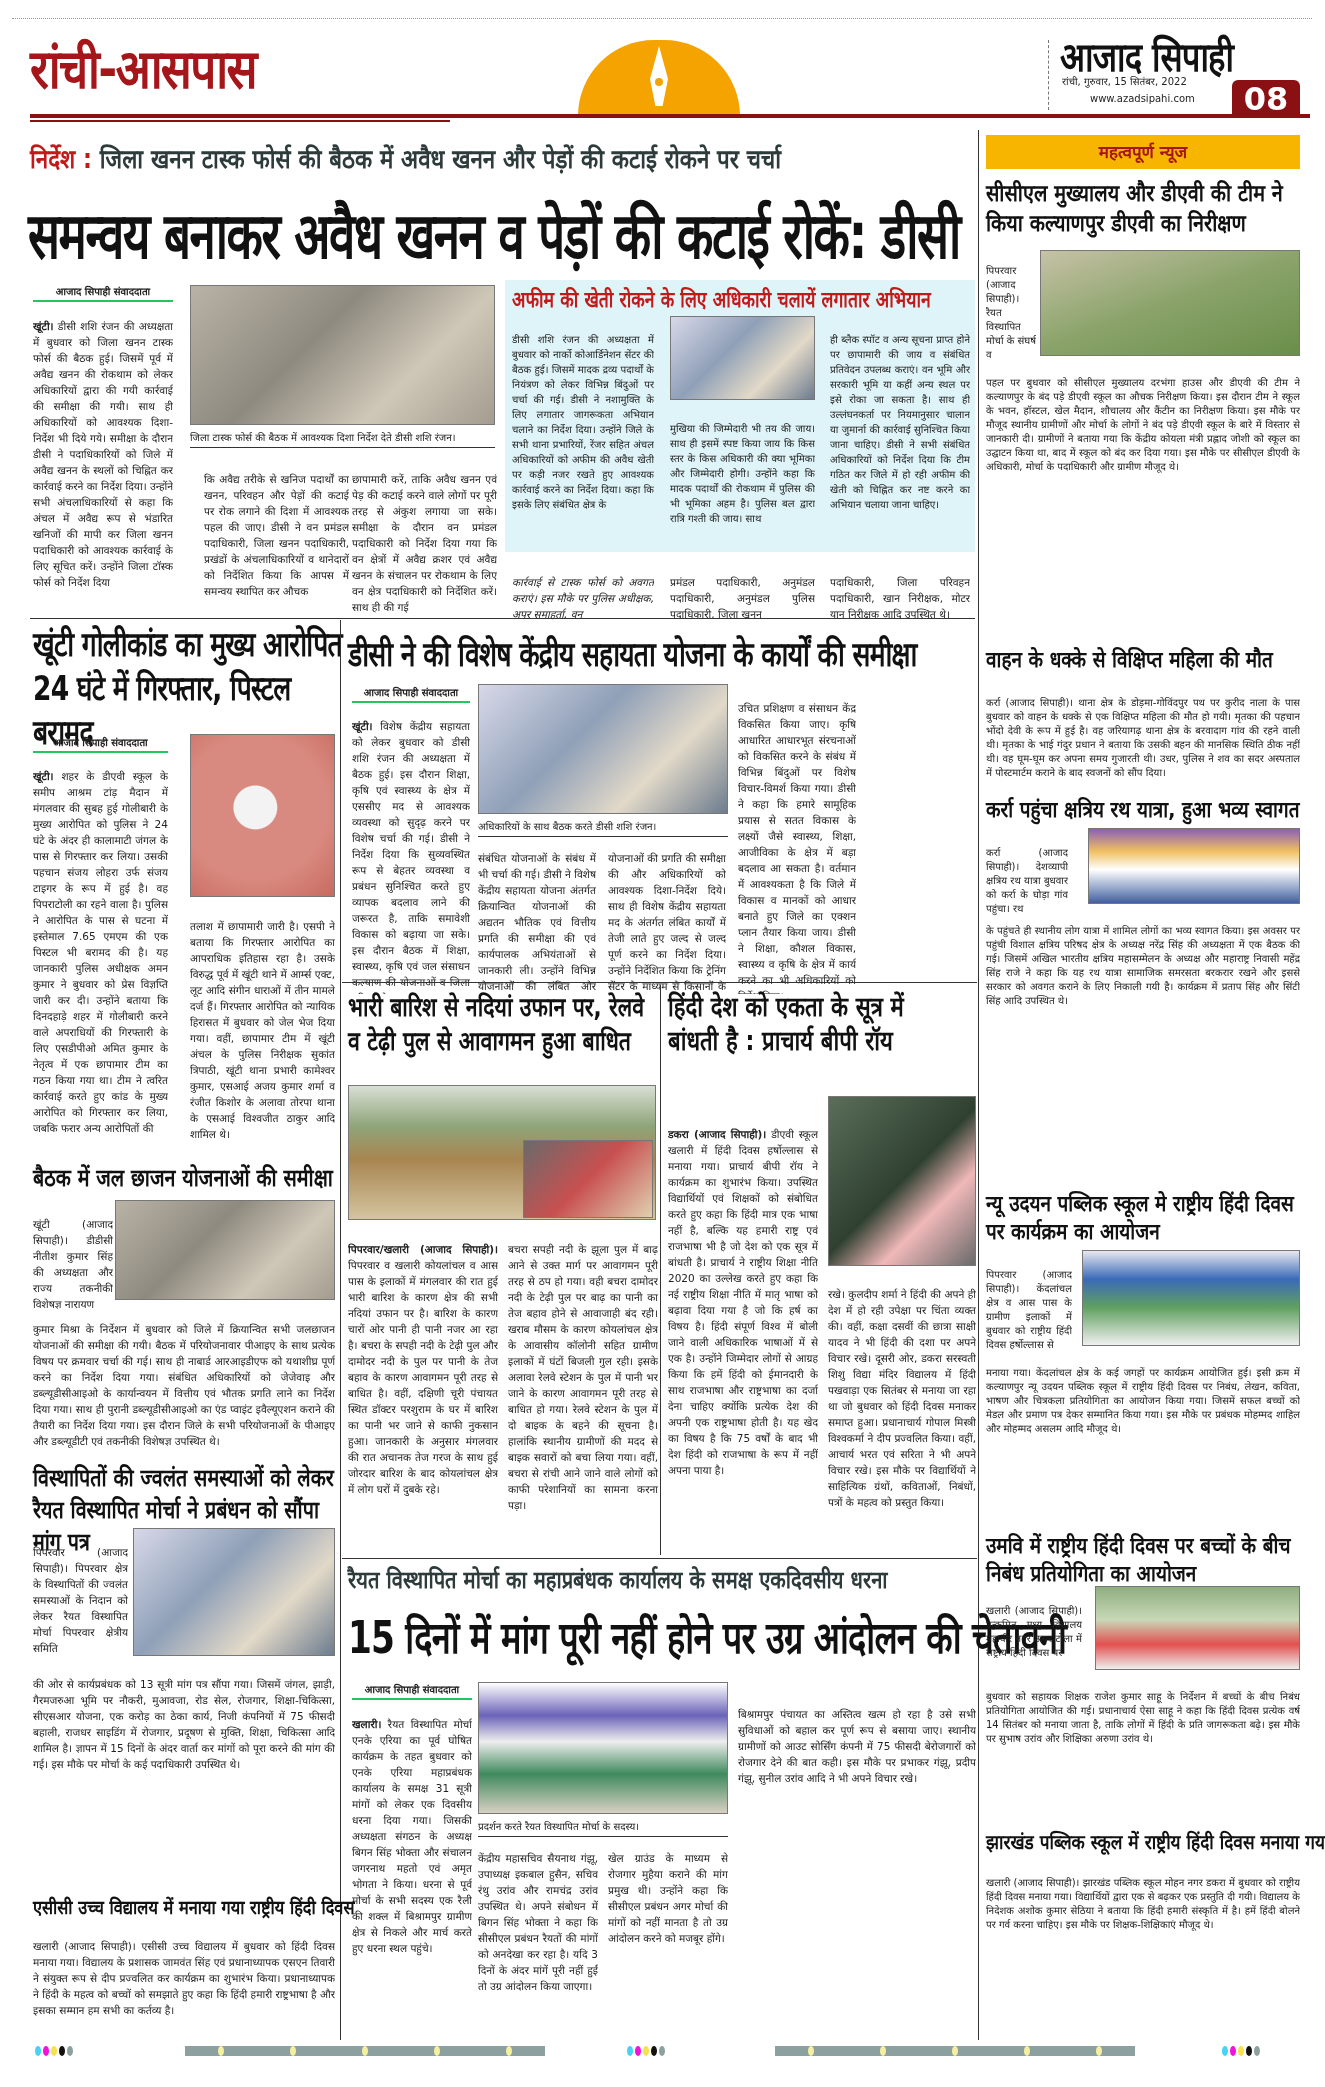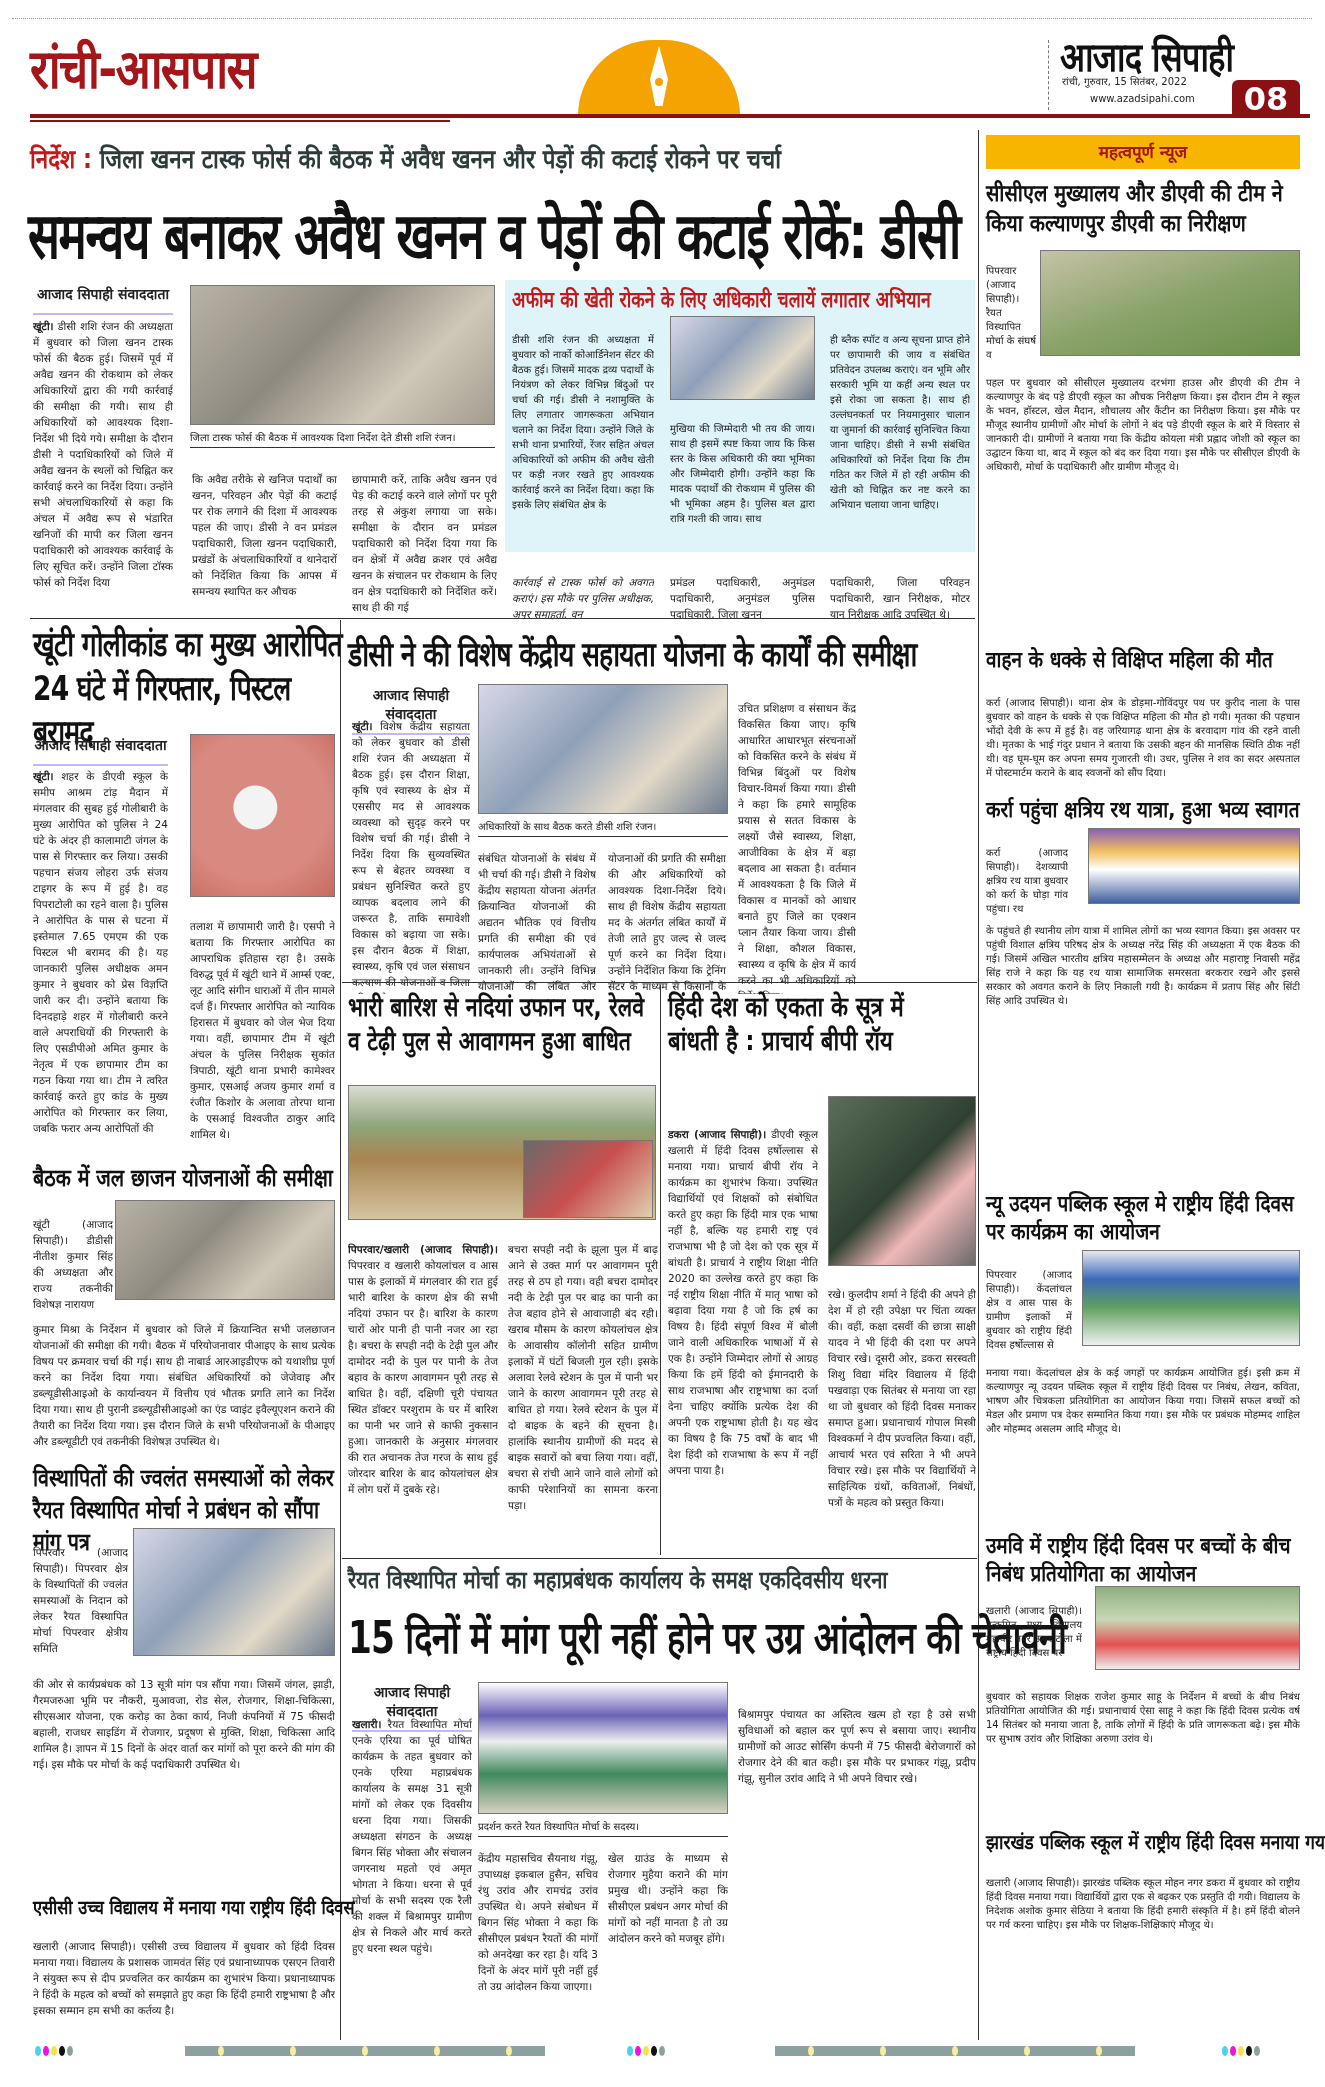--- a/index.html
+++ b/index.html
@@ -17,21 +17,21 @@
   .paper-name { left: 1060px; top: 28px; font-size: 40px; font-weight: bold; color: #111; letter-spacing: -1px; transform: scaleX(0.82); transform-origin: left; white-space: nowrap; }
   .paper-date { left: 1062px; top: 74px; font-size: 10px; color: #222; white-space: nowrap; }
   .paper-url { left: 1090px; top: 93px; font-size: 10px; color: #222; }
   .page-no { left: 1232px; top: 80px; width: 68px; height: 36px; background: #8b1014; color: #fff; font-size: 32px; font-weight: bold; text-align: center; line-height: 38px; border-radius: 6px 6px 0 0; }
 
   .kicker { left: 30px; top: 140px; font-size: 26px; font-weight: bold; color: #2e3b3b; white-space: nowrap; transform: scaleX(0.86); transform-origin: left; }
   .kicker .red { color: #c21a1a; }
   .main-head { left: 28px; top: 190px; font-size: 64px; font-weight: bold; color: #111; white-space: nowrap; letter-spacing: -2px; transform: scaleX(0.74); transform-origin: left; }
 
   .col-rule { border-left: 1px solid #333; }
-  .byline { font-size: 14px; font-weight: bold; color: #222; border-bottom: 2px solid #c4b5fd; padding-bottom: 10px; text-align: center; }
+  .byline { font-size: 10px; font-weight: bold; color: #222; border-bottom: 2px solid #22c55e; padding-bottom: 2px; text-align: center; }
   .body { font-size: 10.5px; line-height: 16px; color: #222; text-align: justify; overflow: hidden; margin-top: 16px; }
   .body b { font-weight: bold; }
   .photo { background: linear-gradient(135deg, #b9b3a6 0%, #8f8a80 40%, #cfc8b8 70%, #a39c8f 100%); border: 1px solid #777; }
   .photo.blue { background: linear-gradient(135deg, #d8d8e8 0%, #8fa0b8 40%, #e2d9c8 70%, #6d7c8f 100%); }
   .photo.green { background: linear-gradient(160deg, #c6c2a6 0%, #8aa36a 50%, #6a8e4a 100%); }
   .photo.red { background: radial-gradient(circle at 45% 45%, #f3f3f3 0 18%, #d98a80 19% 60%, #c76a60 100%); }
   .photo.river { background: linear-gradient(180deg, #d9dfd4 0%, #8fa57a 30%, #a88550 55%, #d4c5a0 100%); }
   .photo.stage { background: linear-gradient(180deg, #ffffff 0%, #6a63b8 25%, #eeeeee 45%, #3f8a5e 70%, #d8d0c2 100%); }
   .photo.kids { background: linear-gradient(180deg, #8fae7e 0%, #c8d8b8 40%, #e25050 70%, #f0f0f0 100%); }
   .caption { font-size: 10px; color: #222; border-bottom: 1px solid #333; padding: 3px 0; white-space: nowrap; overflow: hidden; }
@@ -75,21 +75,21 @@
 
 <div class="abs col-rule" style="left:978px; top:130px; height:1910px;"></div>
 
 <div class="abs byline" style="left:33px; top:284px; width:140px;">आजाद सिपाही संवाददाता</div>
 <div class="abs body" style="left:33px; top:302px; width:140px; height:312px;">
   <b>खूंटी।</b>
   <span>डीसी शशि रंजन की अध्यक्षता में बुधवार को जिला खनन टास्क फोर्स की बैठक हुई। जिसमें पूर्व में अवैद्य खनन की रोकथाम को लेकर अधिकारियों द्वारा की गयी कार्रवाई की समीक्षा की गयी। साथ ही अधिकारियों को आवश्यक दिशा-निर्देश भी दिये गये। समीक्षा के दौरान डीसी ने पदाधिकारियों को जिले में अवैद्य खनन के स्थलों को चिह्नित कर कार्रवाई करने का निर्देश दिया। उन्होंने सभी अंचलाधिकारियों से कहा कि अंचल में अवैद्य रूप से भंडारित खनिजों की मापी कर जिला खनन पदाधिकारी को आवश्यक कार्रवाई के लिए सूचित करें। उन्होंने जिला टॉस्क फोर्स को निर्देश दिया</span>
 </div>
 <div class="abs photo" style="left:190px; top:285px; width:305px; height:140px;"></div>
 <div class="abs caption" style="left:190px; top:427px; width:305px;">जिला टास्क फोर्स की बैठक में आवश्यक दिशा निर्देश देते डीसी शशि रंजन।</div>
-<div class="abs body" style="left:192px; top:455px; width:145px; height:160px;">कि अवैद्य तरीके से खनिज पदार्थों का खनन, परिवहन और पेड़ों की कटाई पर रोक लगाने की दिशा में आवश्यक पहल की जाए। डीसी ने वन प्रमंडल पदाधिकारी, जिला खनन पदाधिकारी, प्रखंडों के अंचलाधिकारियों व थानेदारों को निर्देशित किया कि आपस में समन्वय स्थापित कर औचक</div>
+<div class="abs body" style="left:204px; top:455px; width:145px; height:160px;">कि अवैद्य तरीके से खनिज पदार्थों का खनन, परिवहन और पेड़ों की कटाई पर रोक लगाने की दिशा में आवश्यक पहल की जाए। डीसी ने वन प्रमंडल पदाधिकारी, जिला खनन पदाधिकारी, प्रखंडों के अंचलाधिकारियों व थानेदारों को निर्देशित किया कि आपस में समन्वय स्थापित कर औचक</div>
 <div class="abs body" style="left:352px; top:455px; width:145px; height:160px;">छापामारी करें, ताकि अवैध खनन एवं पेड़ की कटाई करने वाले लोगों पर पूरी तरह से अंकुश लगाया जा सके। समीक्षा के दौरान वन प्रमंडल पदाधिकारी को निर्देश दिया गया कि वन क्षेत्रों में अवैद्य क्रशर एवं अवैद्य खनन के संचालन पर रोकथाम के लिए वन क्षेत्र पदाधिकारी को निर्देशित करें। साथ ही की गई</div>
 
 <div class="abs blue-box" style="left:505px; top:280px; width:470px; height:272px;"></div>
 <div class="abs box-head" style="left:512px; top:283px;">अफीम की खेती रोकने के लिए अधिकारी चलायें लगातार अभियान</div>
 <div class="abs body" style="left:512px; top:316px; width:142px; height:234px; font-size:10px; line-height:15px;">डीसी शशि रंजन की अध्यक्षता में बुधवार को नार्को कोआर्डिनेशन सेंटर की बैठक हुई। जिसमें मादक द्रव्य पदार्थों के नियंत्रण को लेकर विभिन्न बिंदुओं पर चर्चा की गई। डीसी ने नशामुक्ति के लिए लगातार जागरूकता अभियान चलाने का निर्देश दिया। उन्होंने जिले के सभी थाना प्रभारियों, रेंजर सहित अंचल अधिकारियों को अफीम की अवैध खेती पर कड़ी नजर रखते हुए आवश्यक कार्रवाई करने का निर्देश दिया। कहा कि इसके लिए संबंधित क्षेत्र के</div>
 <div class="abs photo blue" style="left:670px; top:316px; width:145px; height:84px;"></div>
 <div class="abs body" style="left:670px; top:405px; width:145px; height:145px; font-size:10px; line-height:15px;">मुखिया की जिम्मेदारी भी तय की जाय। साथ ही इसमें स्पष्ट किया जाय कि किस स्तर के किस अधिकारी की क्या भूमिका और जिम्मेदारी होगी। उन्होंने कहा कि मादक पदार्थों की रोकथाम में पुलिस की भी भूमिका अहम है। पुलिस बल द्वारा रात्रि गश्ती की जाय। साथ</div>
 <div class="abs body" style="left:830px; top:316px; width:140px; height:234px; font-size:10px; line-height:15px;">ही ब्लैक स्पॉट व अन्य सूचना प्राप्त होने पर छापामारी की जाय व संबंधित प्रतिवेदन उपलब्ध कराएं। वन भूमि और सरकारी भूमि या कहीं अन्य स्थल पर इसे रोका जा सकता है। साथ ही उल्लंघनकर्ता पर नियमानुसार चालान या जुमार्ना की कार्रवाई सुनिश्चित किया जाना चाहिए। डीसी ने सभी संबंधित अधिकारियों को निर्देश दिया कि टीम गठित कर जिले में हो रही अफीम की खेती को चिह्नित कर नष्ट करने का अभियान चलाया जाना चाहिए।</div>
 <div class="abs body" style="left:512px; top:558px; width:142px; height:56px;font-style:italic;">कार्रवाई से टास्क फोर्स को अवगत कराएं। इस मौके पर पुलिस अधीक्षक, अपर समाहर्ता, वन</div>
 <div class="abs body" style="left:670px; top:558px; width:145px; height:56px;">प्रमंडल पदाधिकारी, अनुमंडल पदाधिकारी, अनुमंडल पुलिस पदाधिकारी, जिला खनन</div>

